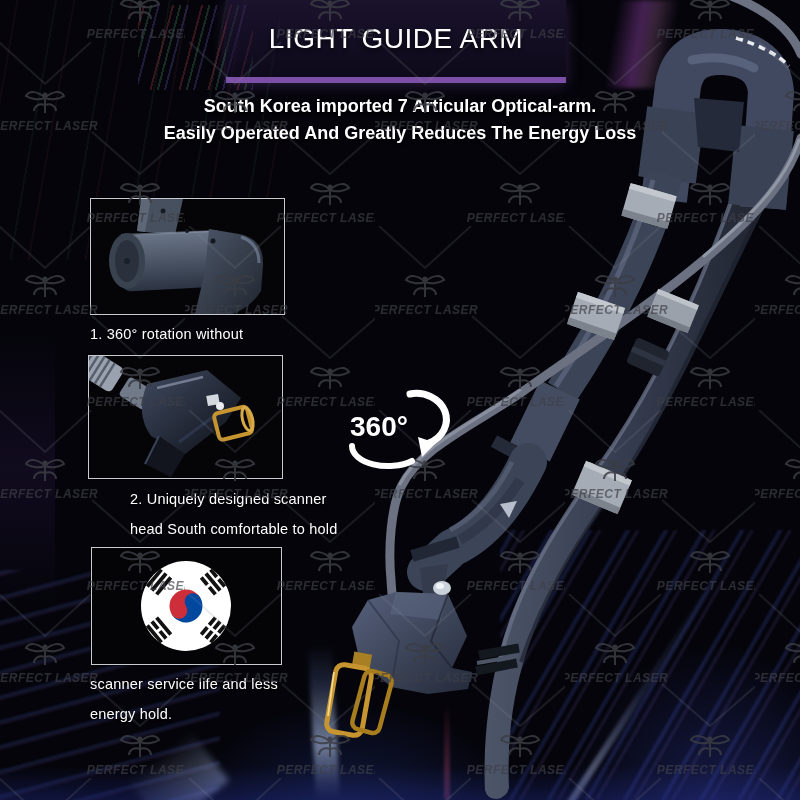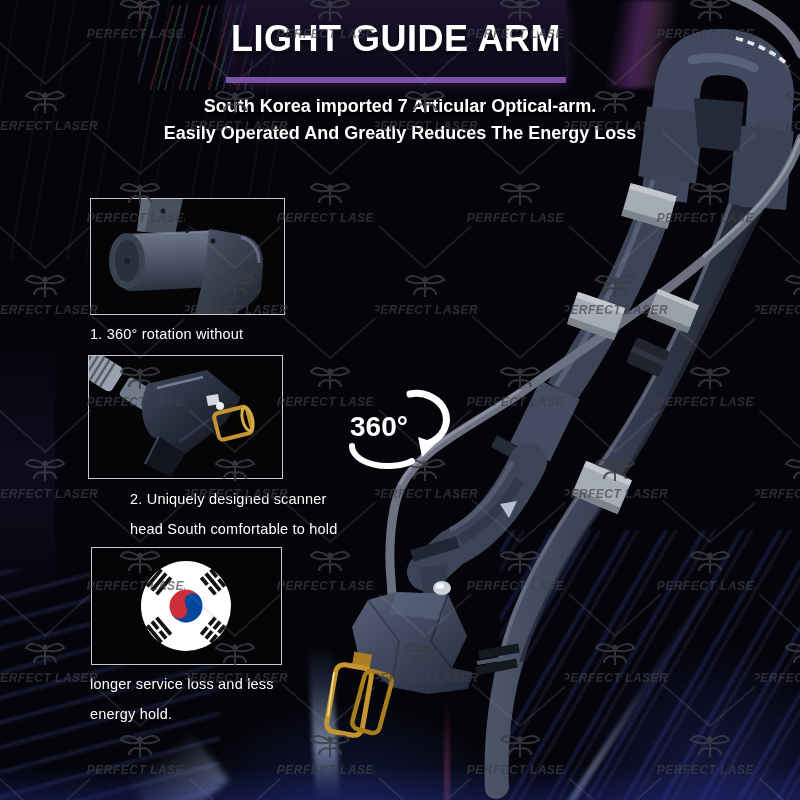--- a/index.html
+++ b/index.html
@@ -36,21 +36,21 @@
   .st-bband{left:0;top:766px;width:800px;height:34px;
     background:linear-gradient(180deg,rgba(20,28,90,0),rgba(30,40,120,.45));}
   
   .product{position:absolute;inset:0;z-index:1;}
   
   .banner{position:absolute;left:226px;top:0;width:340px;height:77px;z-index:3;
     display:flex;align-items:center;justify-content:center;
     border-bottom:6px solid #7c50a6;
     background:linear-gradient(180deg,rgba(44,30,72,.55),rgba(22,15,42,.5));
     box-shadow:0 2px 14px rgba(124,80,166,.35);}
-  .title{color:#fff;font-size:36px;font-weight:700;letter-spacing:.5px;
+  .title{color:#fff;font-size:28px;font-weight:400;letter-spacing:.5px;
     text-shadow:0 3px 4px rgba(0,0,0,.65);white-space:nowrap;}
   .subtitle{position:absolute;left:120px;top:93px;width:560px;z-index:3;text-align:center;
     color:#fff;font-size:18px;font-weight:bold;line-height:27px;
     text-shadow:0 2px 3px rgba(0,0,0,.7);}
   
   .frame{position:absolute;z-index:3;background:#050508;
     border:1px solid rgba(235,238,244,.85);box-shadow:0 0 0 1px rgba(0,0,0,.6);}
   .frame svg{display:block;width:100%;height:100%;}
   .f1{left:90px;top:198px;width:193px;height:115px;}
   .f2{left:88px;top:355px;width:193px;height:122px;}
@@ -298,21 +298,21 @@
             <rect x="1.5" y="-8" width="9.5" height="3.8"></rect>
           <rect x="-11" y="-1.9" width="9.5" height="3.8"></rect>
             <rect x="1.5" y="-1.9" width="9.5" height="3.8"></rect>
           <rect x="-11" y="4.2" width="9.5" height="3.8"></rect>
             <rect x="1.5" y="4.2" width="9.5" height="3.8"></rect>
         </g>
       </g>
     </svg>
   </div>
   <div class="caption c3">
-    <div>longer service loss and less</div>
+    <div>scanner service life and less</div>
     <div>energy hold.</div>
   </div>
 
   <svg class="wm" viewBox="0 0 800 800">
     <defs>
       <pattern id="wmPat" width="190" height="184" x="-5" y="42" patternUnits="userSpaceOnUse">
         <path d="M 4,0 L 50,42 L 96,0" stroke="#868c98" stroke-width="2" fill="none" opacity=".20"></path>
         <path d="M 97,90 L 145,132 L 193,90" stroke="#868c98" stroke-width="2" fill="none" opacity=".20"></path>
         <g transform="translate(50,78)">
           <g transform="translate(0,-17)" stroke="#3a3c43" fill="none" stroke-width="2">

